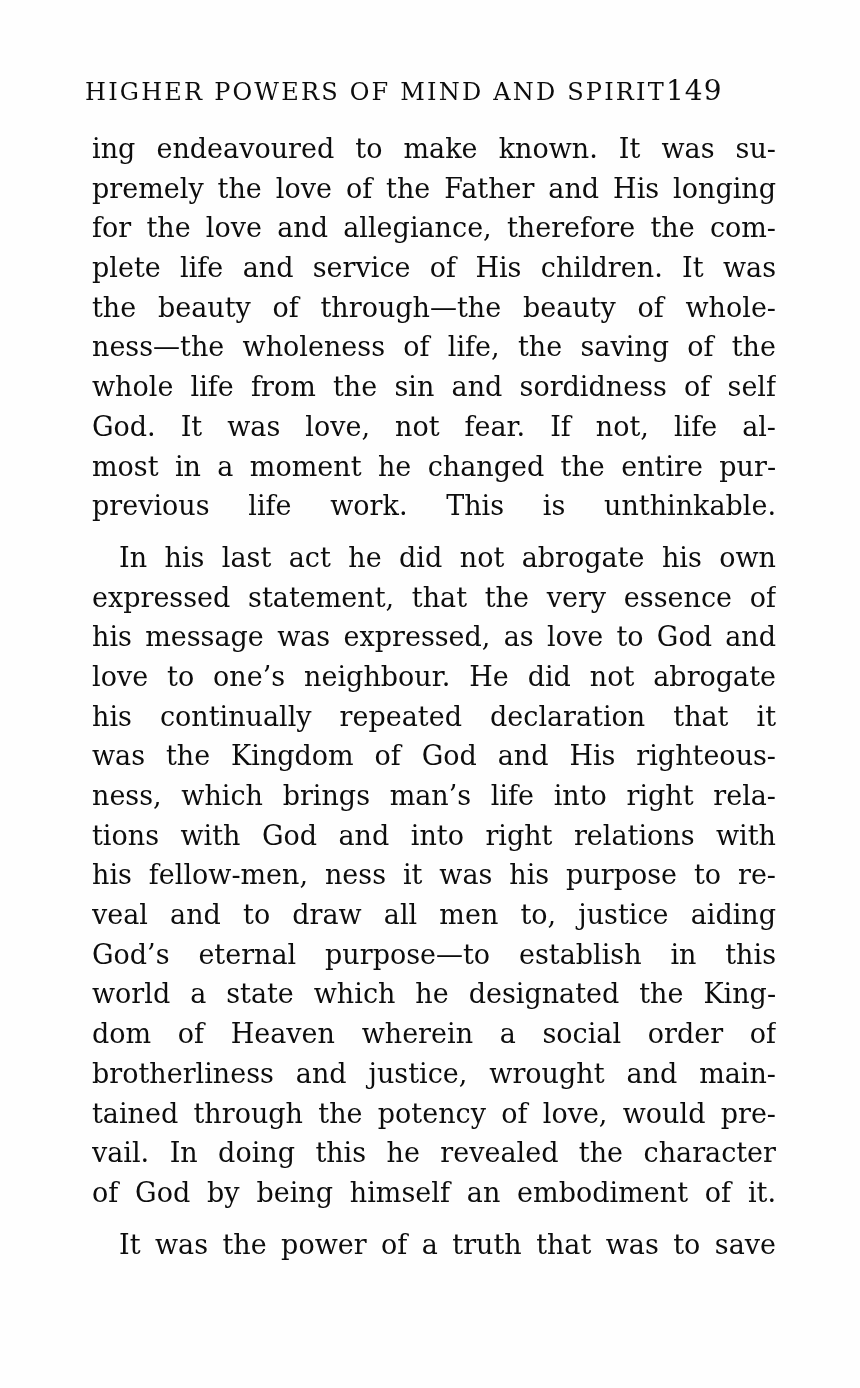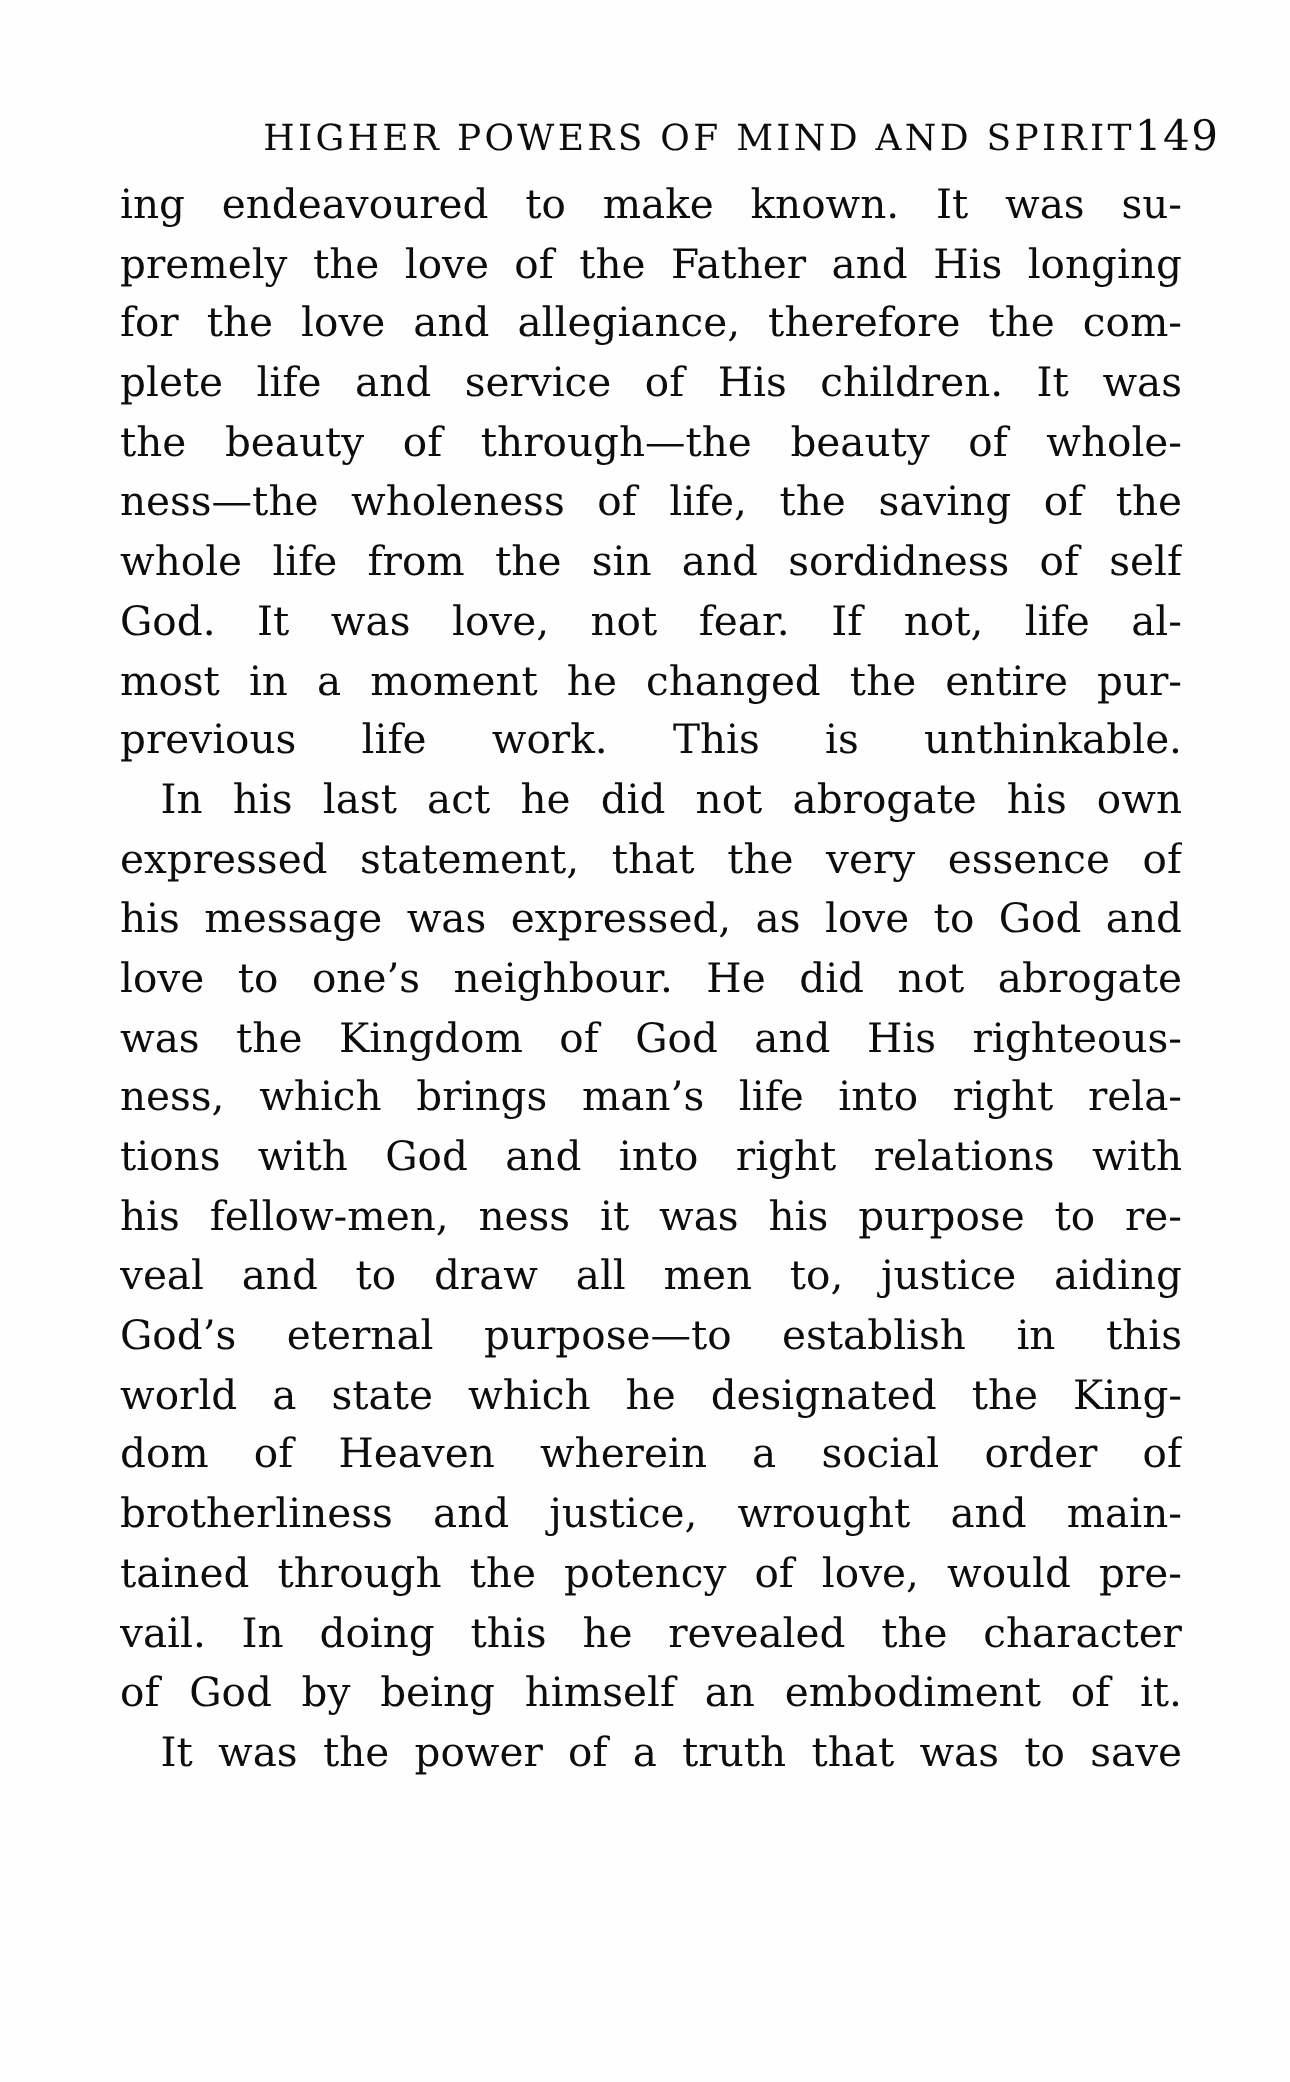--- a/index.html
+++ b/index.html
@@ -15,42 +15,41 @@
     overflow: hidden;
     font-family: "DejaVu Serif", serif;
     color: #0d0d0d;
   }
   .running-header {
     position: absolute;
     top: 74px;
     left: 85px;
     width: 716px;
     display: flex;
-    justify-content: flex-end;
+    justify-content: flex-start;
     align-items: baseline;
-    margin-left: 12px;
   }
   .running-header .title {
     font-size: 24px;
     letter-spacing: 2.2px;
     white-space: nowrap;
   }
   .running-header .folio {
     font-size: 28px;
     letter-spacing: 1px;
     font-variant-numeric: oldstyle-nums;
   }
   .page-body {
     position: absolute;
     top: 117px;
     left: 80px;
     width: 708px;
   }
   .paragraph {
-    margin: 0;
+    margin: 12px;
     padding: 0;
   }
   .line {
     font-size: 27px;
     line-height: 39.7px;
     height: 39.7px;
     text-align: justify;
     text-align-last: justify;
     text-justify: inter-word;
     white-space: normal;
@@ -79,20 +78,21 @@
         <div class="line">whole life from the sin and sordidness of self</div>
         <div class="line">God.  It was love, not fear.  If not, life al-</div>
         <div class="line">most in a moment he changed the entire pur-</div>
         <div class="line">previous life work.  This is unthinkable.</div>
       </div>
       <div class="paragraph">
         <div class="line indent">In his last act he did not abrogate his own</div>
         <div class="line">expressed statement, that the very essence of</div>
         <div class="line">his message was expressed, as love to God and</div>
         <div class="line">love to one’s neighbour.  He did not abrogate</div>
+        <div class="line">his continually repeated declaration that it</div>
         <div class="line">was the Kingdom of God and His righteous-</div>
         <div class="line">ness, which brings man’s life into right rela-</div>
         <div class="line">tions with God and into right relations with</div>
         <div class="line">his fellow-men, ness it was his purpose to re-</div>
         <div class="line">veal and to draw all men to, justice aiding</div>
         <div class="line">God’s eternal purpose—to establish in this</div>
         <div class="line">world a state which he designated the King-</div>
         <div class="line">dom of Heaven wherein a social order of</div>
         <div class="line">brotherliness and justice, wrought and main-</div>
         <div class="line">tained through the potency of love, would pre-</div>

